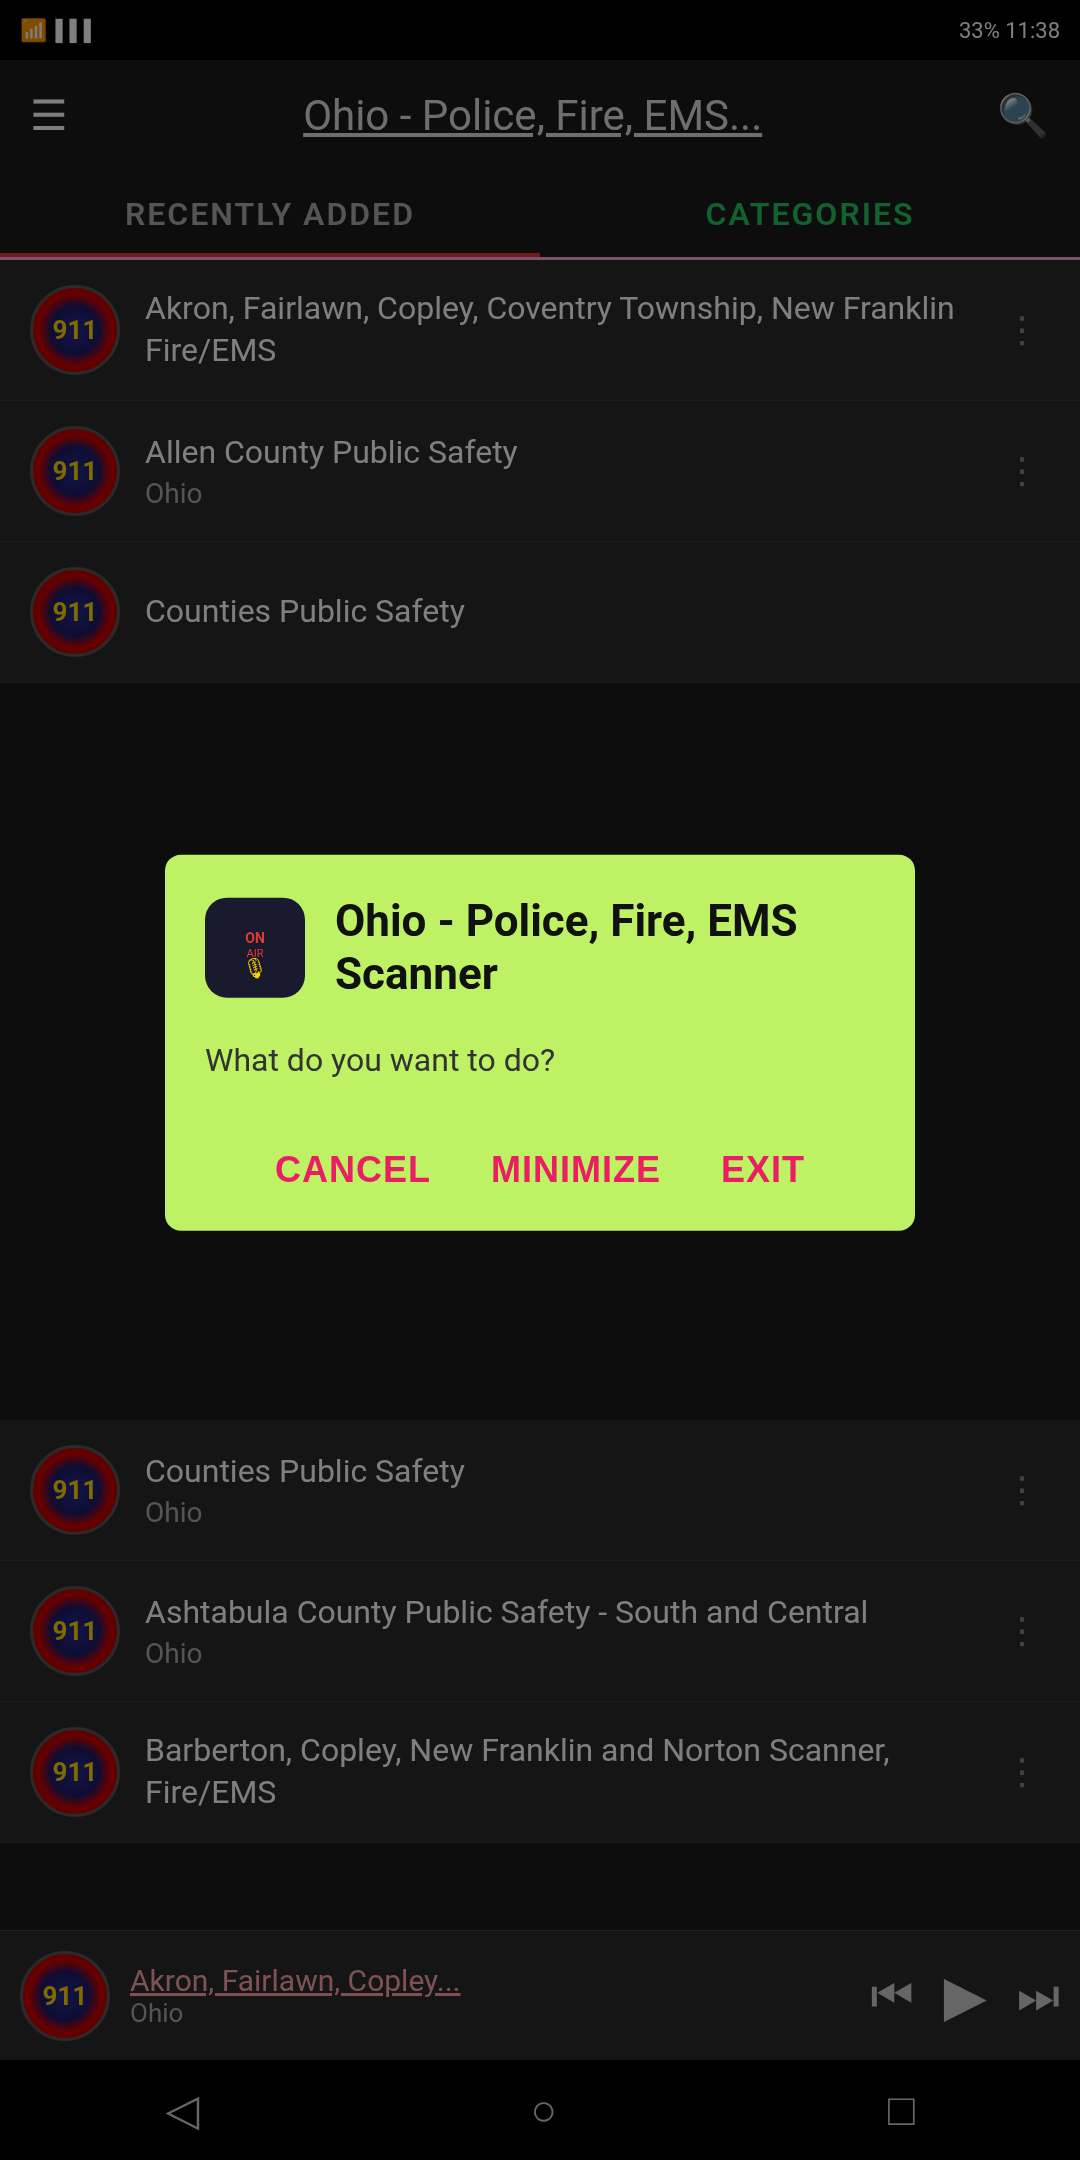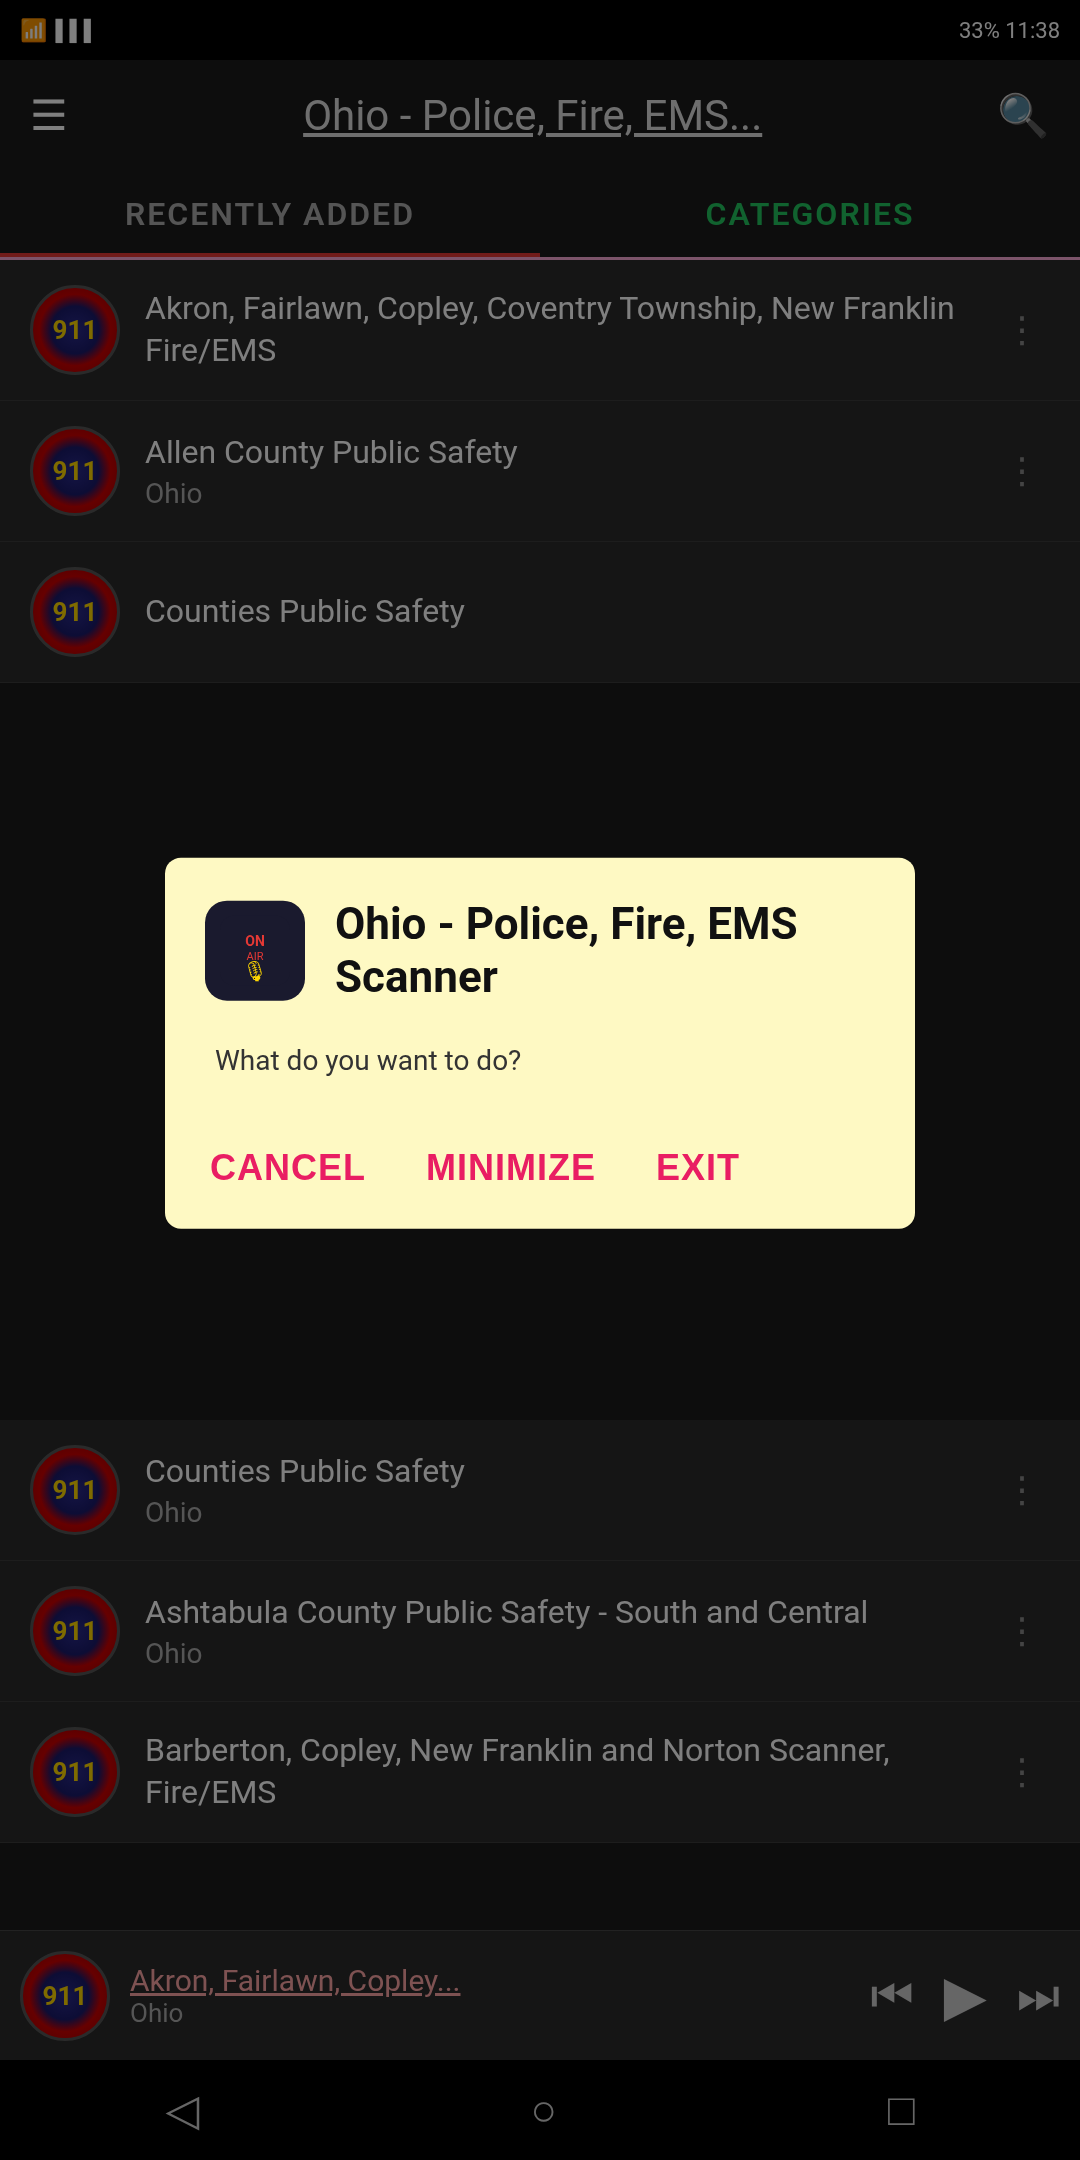--- a/index.html
+++ b/index.html
@@ -162,21 +162,21 @@
       background: rgba(0,0,0,0.5);
       z-index: 10;
     }
 
     
     .dialog {
       position: absolute;
       top: 50%;
       left: 50%;
       transform: translate(-50%, -60%);
-      background: #fef9c3;
+      background: #bef264;
       border-radius: 16px;
       width: 750px;
       z-index: 20;
       padding: 40px 40px 30px 40px;
     }
     .dialog-header {
       display: flex;
       align-items: center;
       gap: 30px;
       margin-bottom: 40px;
@@ -192,28 +192,27 @@
       font-size: 36px;
       flex-shrink: 0;
     }
     .dialog-title {
       font-size: 44px;
       font-weight: bold;
       color: #111;
       line-height: 1.2;
     }
     .dialog-message {
-      font-size: 28px;
+      font-size: 32px;
       color: #333;
       margin-bottom: 50px;
-      margin-left: 10px;
     }
     .dialog-actions {
       display: flex;
-      justify-content: flex-start;
+      justify-content: center;
       gap: 50px;
       padding-top: 10px;
     }
     .dialog-btn {
       font-size: 36px;
       font-weight: 700;
       color: #e91e63;
       background: none;
       border: none;
       cursor: pointer;

